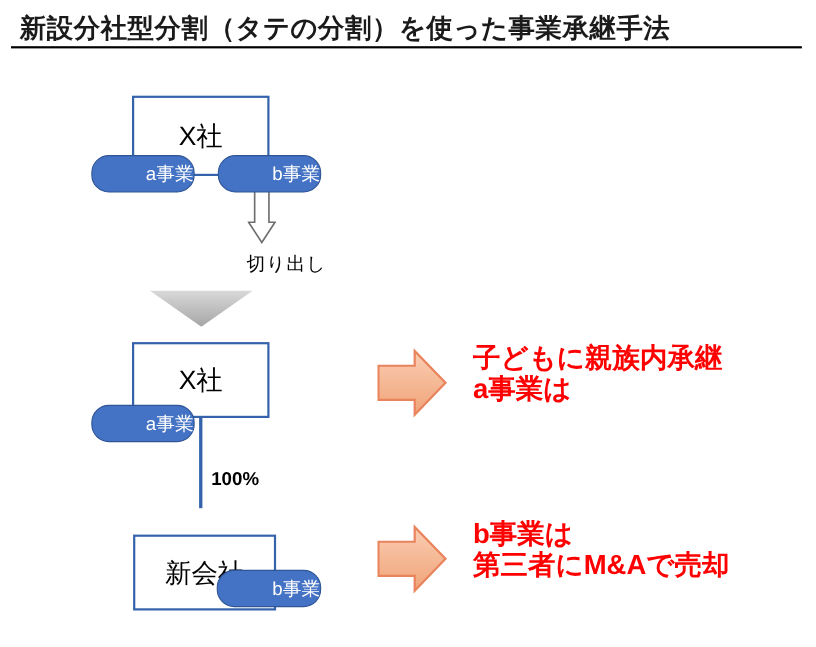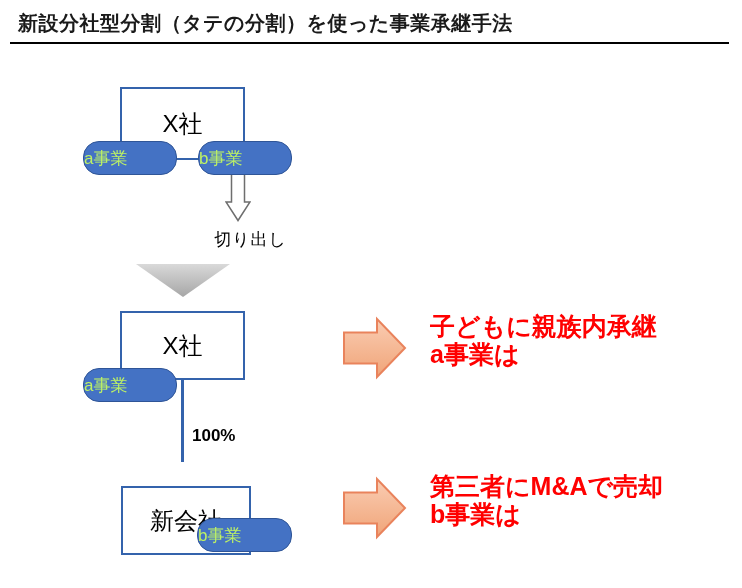--- a/index.html
+++ b/index.html
@@ -17,38 +17,38 @@
     --rule-color:#000000;
   }
   html,body{margin:0;padding:0;background:#fff;}
   .page{
     position:relative;width:742px;height:588px;background:#fff;overflow:hidden;
     font-family:"Liberation Sans","DejaVu Sans",sans-serif;
   }
   .abs{position:absolute;}
   .page-title{
     left:18px;top:10px;width:700px;
-    font-size:20px;font-weight:bold;color:var(--title-color);
+    font-size:24px;font-weight:bold;color:var(--title-color);
     letter-spacing:0.5px;
   }
   .title-rule{
     left:10px;top:42px;width:719px;height:2px;background:var(--rule-color);
   }
   .company-rect{
     background:#fff;border:2.5px solid var(--outline-blue);
     display:flex;align-items:center;justify-content:center;
     font-size:24px;color:#000;z-index:1;box-sizing:border-box;
   }
   .unit-box{
     background:var(--unit-fill);border:1px solid var(--unit-border);
-    border-radius:16px;display:flex;align-items:center;justify-content:flex-start;
-    color:#bef264;font-size:17px;z-index:2;box-sizing:border-box;
+    border-radius:16px;display:flex;align-items:center;justify-content:flex-end;
+    color:#ffffff;font-size:17px;z-index:2;box-sizing:border-box;
   }
   .small-label{font-size:17px;color:#000;}
-  .carveout-label{left:207px;top:228px;width:80px;text-align:right;letter-spacing:1px;}
+  .carveout-label{left:224px;top:228px;width:80px;text-align:left;letter-spacing:1px;}
   .ownership-label{left:192px;top:426px;font-weight:bold;}
   .vline{left:181px;top:380px;width:3px;height:82px;background:var(--outline-blue);z-index:0;}
   .outcome-text{
     width:300px;font-size:25px;line-height:28px;font-weight:bold;
     color:var(--red-text);
   }
   svg{display:block;}
 </style>
 </head>
 <body>
@@ -118,17 +118,17 @@
     <div>子どもに親族内承継</div>
     <div>a事業は</div>
   </div>
 
   <div class="abs" style="left:343px;top:476px;width:64px;height:64px;">
     <svg width="64" height="64" viewBox="0 0 64 64">
       <path d="M1,16.5 H34 V3 L62,32 L34,61 V47.5 H1 Z" fill="url(#orangeGrad)" style="stroke:var(--orange-border)" stroke-width="2" stroke-linejoin="miter"></path>
     </svg>
   </div>
   <div class="abs outcome-text" style="left:430px;top:472px;">
+    <div>b事業は</div>
     <div>第三者にM&amp;Aで売却</div>
-    <div>b事業は</div>
   </div>
 
 </div>
 
 </body></html>

